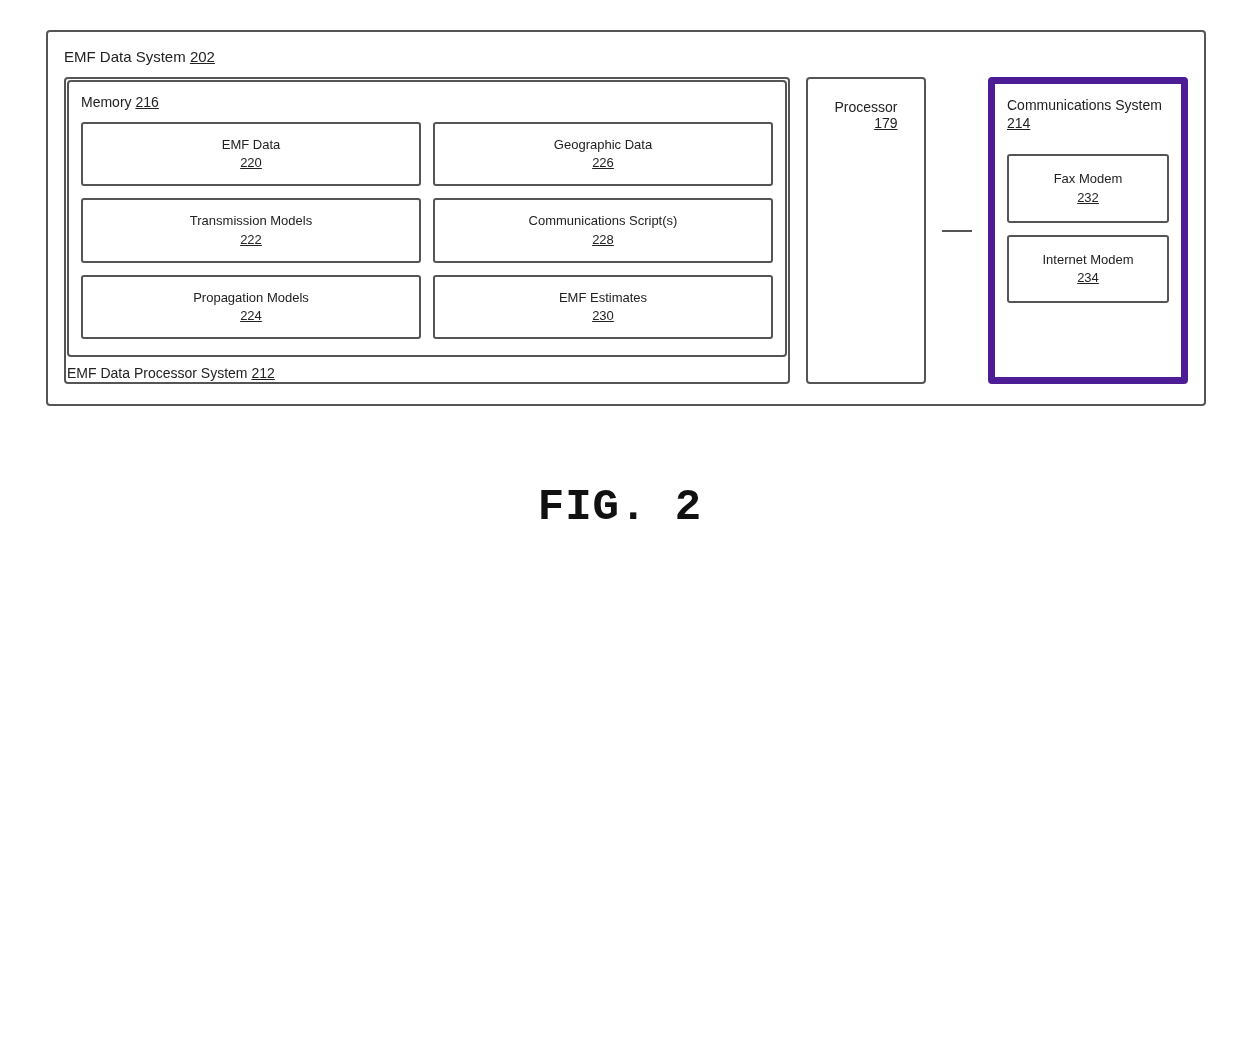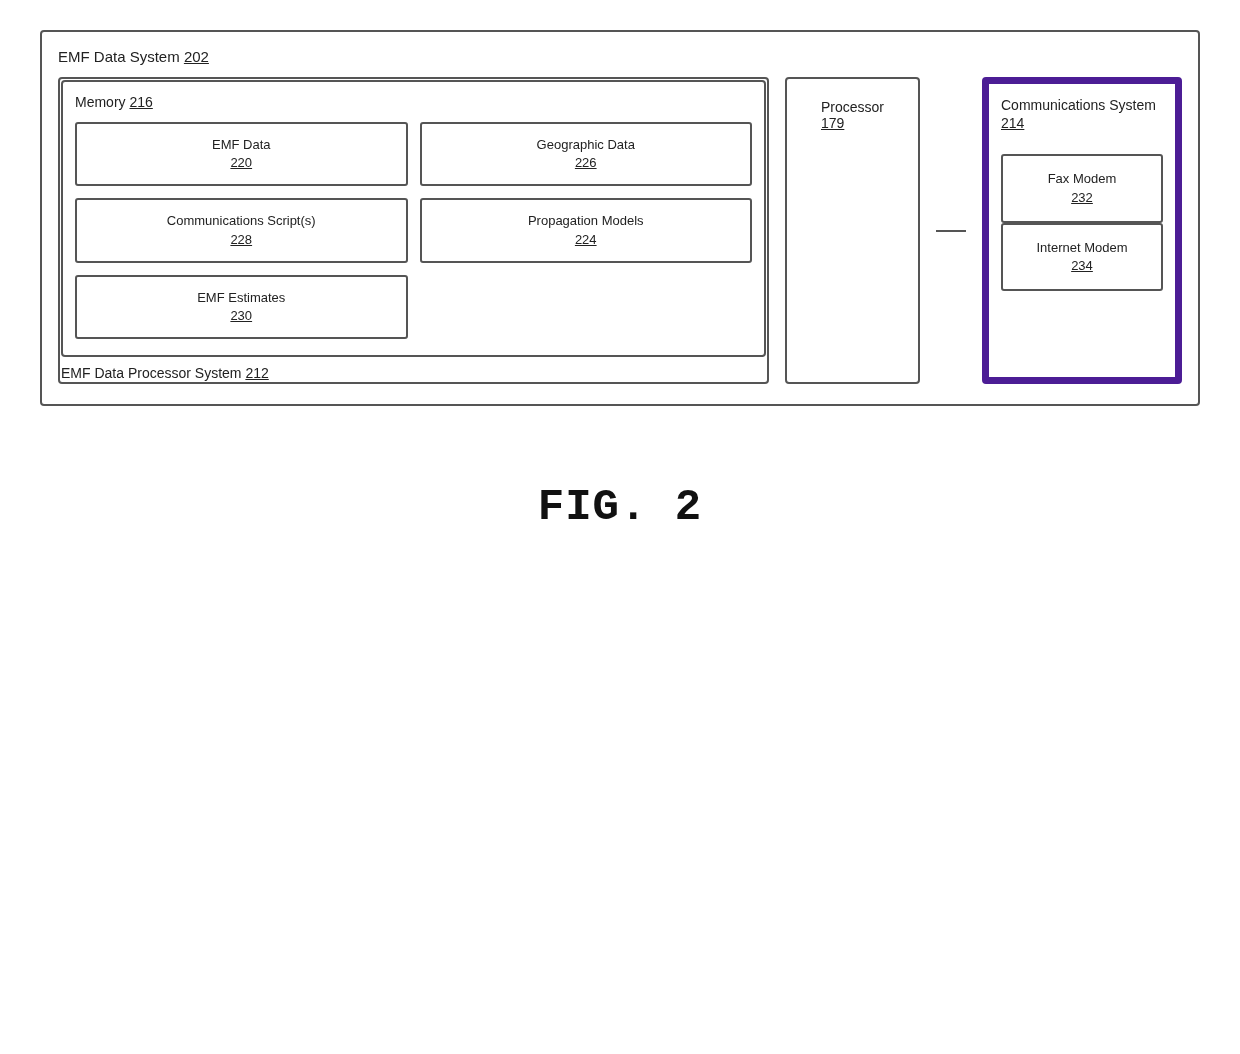--- a/index.html
+++ b/index.html
@@ -21,20 +21,21 @@
       margin-top: 10px;
     }
 
     
     .emf-data-system {
       border: 2px solid #555;
       border-radius: 4px;
       padding: 16px 16px 20px 16px;
       position: relative;
       width: 100%;
+      margin-left: 6px;
     }
 
     .box-label {
       font-size: 15px;
       color: #222;
       margin-bottom: 12px;
     }
 
     .box-label .ref-num {
       text-decoration: underline;
@@ -98,22 +99,22 @@
 
     .mem-item .ref-num {
       text-decoration: underline;
     }
 
     
     .processor-box {
       border: 2px solid #555;
       border-radius: 4px;
       padding: 16px 14px;
-      width: 135px;
-      text-align: left;
+      width: 120px;
+      text-align: right;
       font-size: 14px;
       color: #222;
       display: flex;
       flex-direction: column;
       align-items: center;
       justify-content: flex-start;
       padding-top: 20px;
     }
 
     
@@ -129,20 +130,21 @@
     .comms-label {
       font-size: 14px;
       color: #222;
       margin-bottom: 12px;
       line-height: 1.3;
     }
 
     .comms-items {
       display: flex;
       flex-direction: column;
+      gap: 12px;
       flex: 1;
       justify-content: flex-start;
       padding-top: 10px;
     }
 
     .comms-item {
       border: 2px solid #555;
       border-radius: 3px;
       padding: 14px 10px;
       text-align: center;
@@ -202,20 +204,24 @@
             <div class="mem-item">
               <span>EMF Data</span><br>
               <span class="ref-num">220</span>
             </div>
 
             <div class="mem-item">
               <span>Geographic Data</span><br>
               <span class="ref-num">226</span>
             </div>
 
+            <div class="mem-item">
+              <span>Transmission Models</span><br>
+              <span class="ref-num">222</span>
+            </div>
 
             <div class="mem-item">
               <span>Communications Script(s)</span><br>
               <span class="ref-num">228</span>
             </div>
 
             <div class="mem-item">
               <span>Propagation Models</span><br>
               <span class="ref-num">224</span>
             </div>

